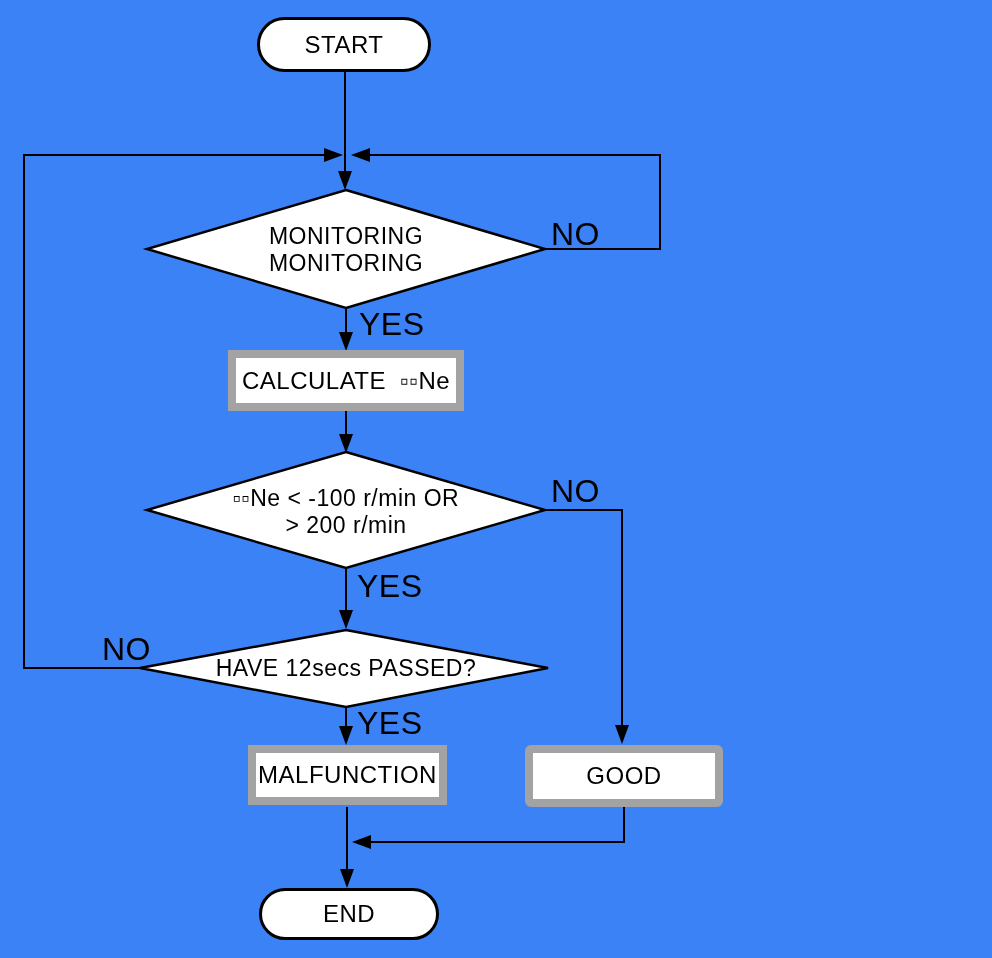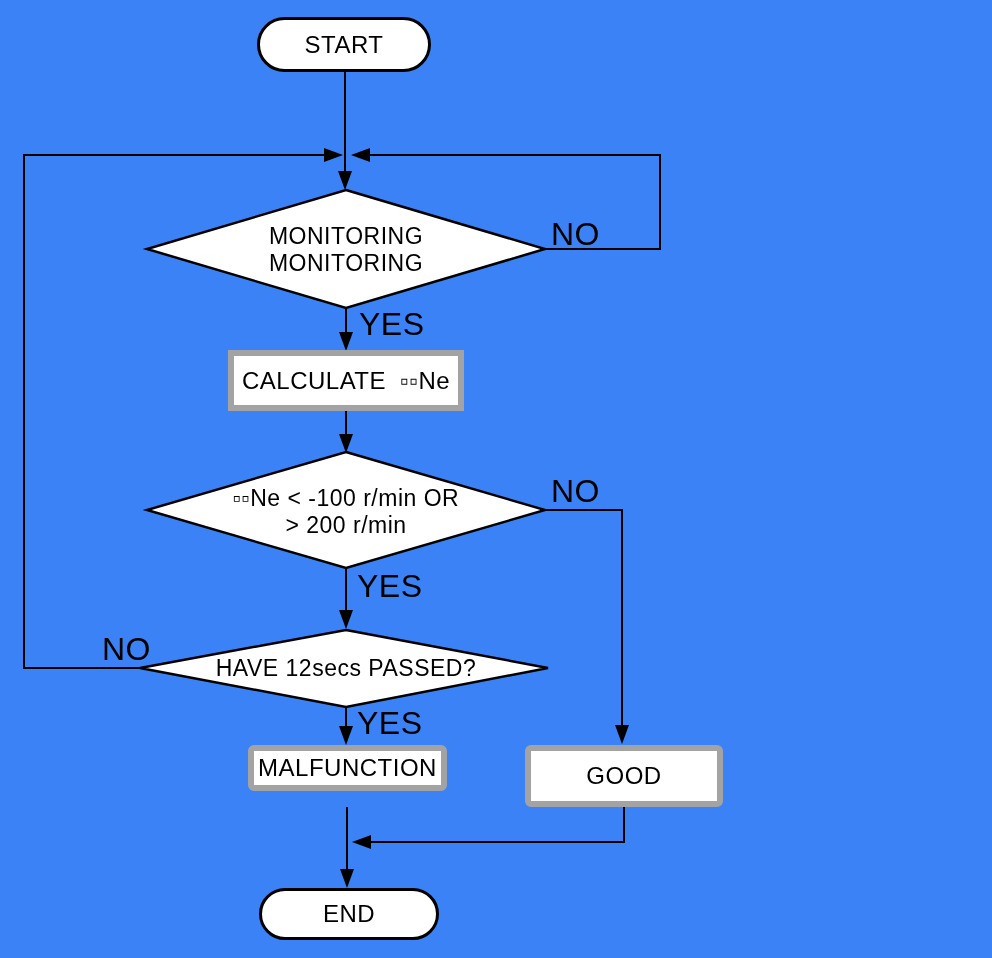--- a/index.html
+++ b/index.html
@@ -19,25 +19,25 @@
     display: flex;
     align-items: center;
     justify-content: center;
     background: #ffffff;
     box-sizing: border-box;
     font-size: 24px;
     letter-spacing: 0.5px;
     text-align: center;
   }
   .terminal { border: 3px solid #000; border-radius: 28px; }
-  .process  { border: 6px solid #a3a3a3; }
+  .process  { border: 8px solid #a3a3a3; }
 
   #start       { left: 257px; top: 17px;  width: 174px; height: 55px; }
   #calculate   { left: 228px; top: 350px; width: 236px; height: 61px; }
-  #malfunction { left: 248px; top: 745px; width: 199px; height: 46px; border-radius: 6px; }
+  #malfunction { left: 248px; top: 745px; width: 199px; height: 60px; }
   #good        { left: 525px; top: 745px; width: 198px; height: 62px; border-radius: 6px; }
   #end         { left: 259px; top: 888px; width: 180px; height: 52px; text-align: center; }
 
   .dtext {
     position: absolute;
     text-align: center;
     font-size: 23px;
     line-height: 27px;
     letter-spacing: 0.5px;
   }

